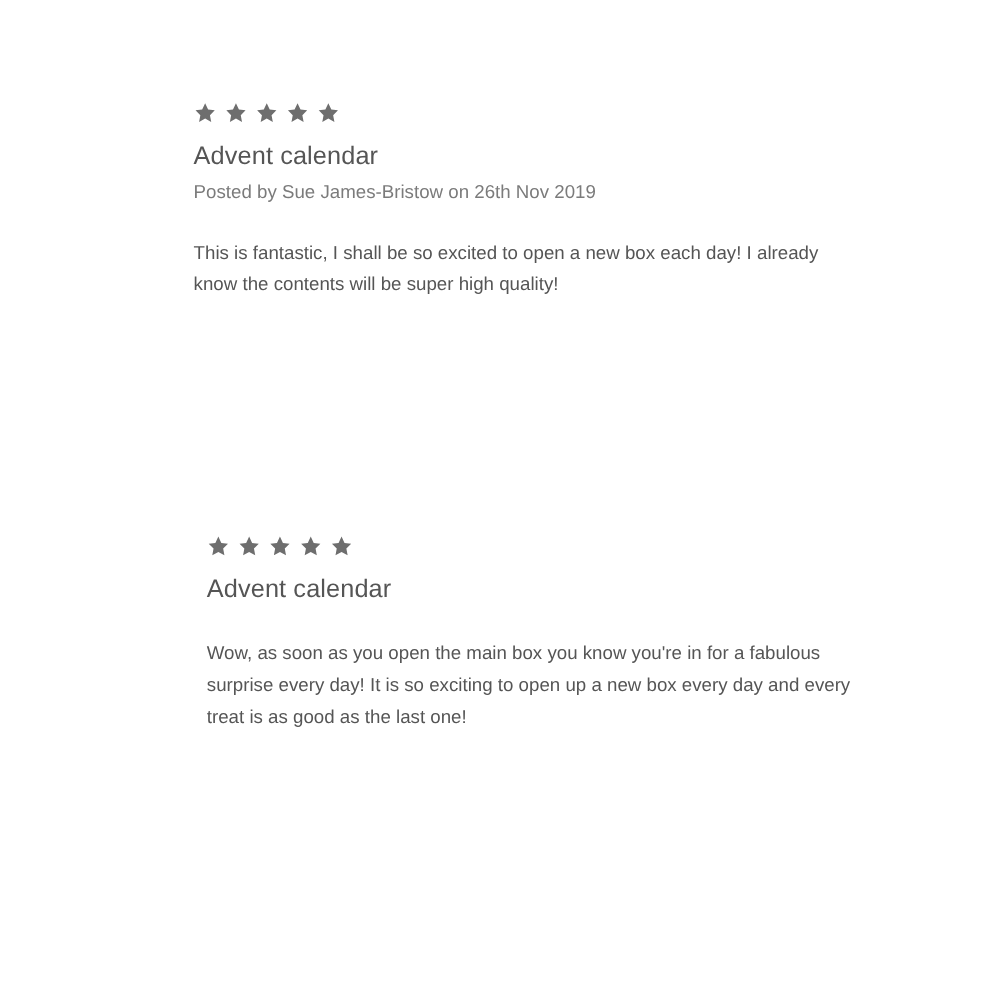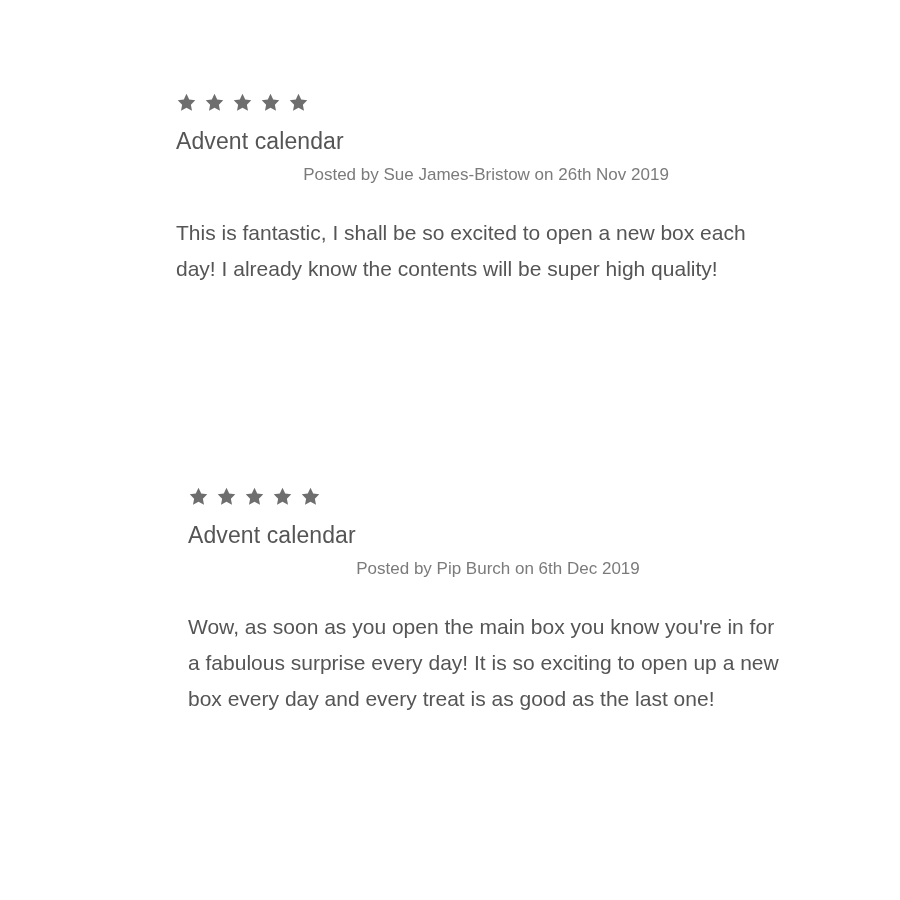--- a/index.html
+++ b/index.html
@@ -47,24 +47,23 @@
     color: #555555;
     letter-spacing: 0.1px;
     margin: 0 0 6px 0;
     line-height: 1.3;
   }
   .review-meta {
     font-size: 17px;
     color: #7b7b7b;
     margin: 0 0 28px 0;
     line-height: 1.4;
-    text-align: center;
   }
   .review-body {
-    font-size: 21px;
+    font-size: 17px;
     color: #555555;
     line-height: 1.72;
     margin: 0;
     max-width: 600px;
   }
   .review-2 .review-body { max-width: 600px; margin-top: 28px; }
 </style>
 </head>
 <body>
 
@@ -125,17 +124,16 @@
             <polygon points="12,2 15.09,8.62 22,9.5 17,14.48 18.3,21.5 12,18.1 5.7,21.5 7,14.48 2,9.5 8.91,8.62"></polygon>
           </svg>
       </span>
       <span class="star">
         <svg viewBox="0 0 24 24" width="21" height="21" fill="currentColor">
             <polygon points="12,2 15.09,8.62 22,9.5 17,14.48 18.3,21.5 12,18.1 5.7,21.5 7,14.48 2,9.5 8.91,8.62"></polygon>
           </svg>
       </span>
     </div>
     <h3 class="review-title">Advent calendar</h3>
-    <div class="review-meta">Posted by Pip Burch on 6th Dec 2019</div>
     <p class="review-body">Wow, as soon as you open the main box you know you're in for a fabulous surprise every day! It is so exciting to open up a new box every day and every treat is as good as the last one!</p>
   </div>
 
 </div>
 
 </body></html>

